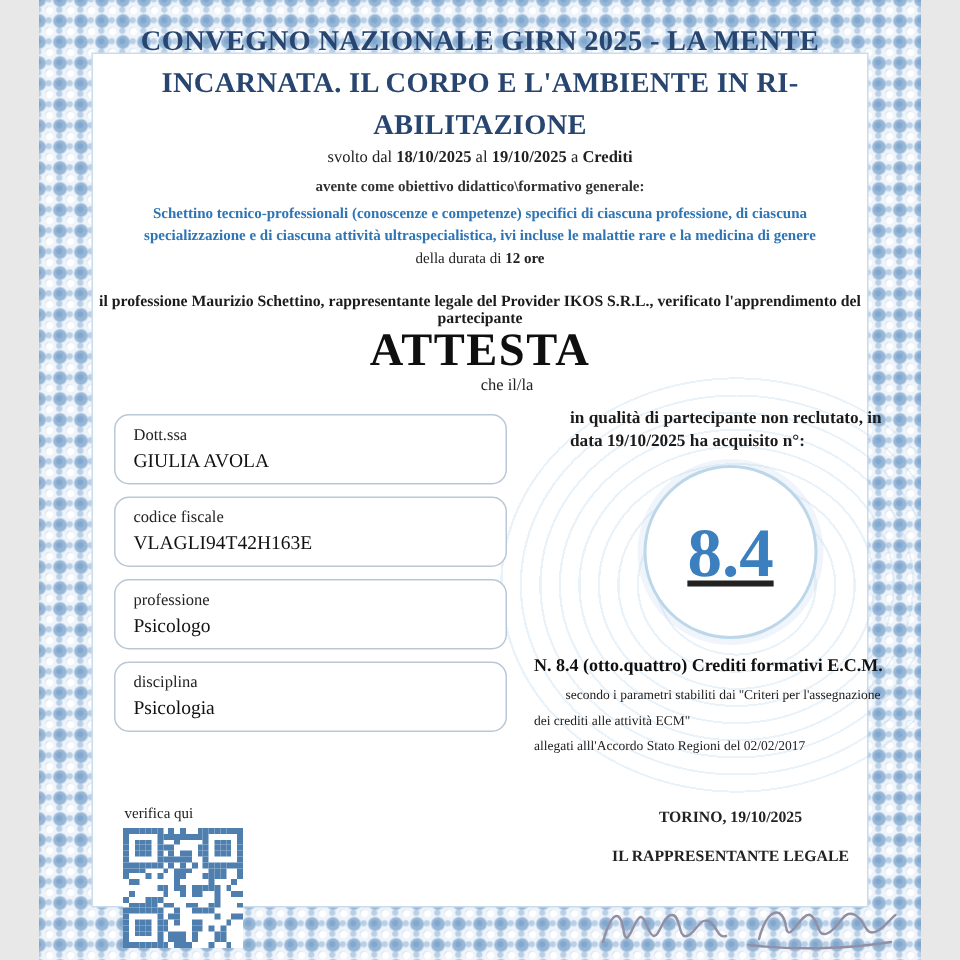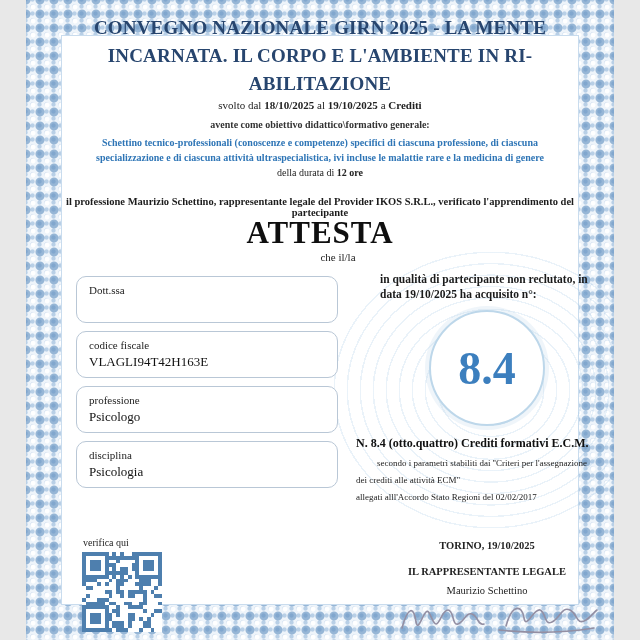--- a/index.html
+++ b/index.html
@@ -59,20 +59,21 @@
   .field-label{font-size:11px;color:#222;line-height:15px;}
   .field-value{font-size:13px;color:#111;line-height:17px;}
 
   .right-col{position:absolute;left:330px;top:272px;width:262px;}
   .participation{width:214px;margin:0 auto;font-size:11.5px;font-weight:700;line-height:15px;color:#1b1b1b;}
   .credit-circle{
     width:112px;height:112px;margin:8px auto 0 auto;border-radius:50%;
     border:2px solid #bdd7ea;background:#fff;
     display:flex;align-items:center;justify-content:center;
     box-shadow:0 0 0 4px rgba(190,216,236,.25);
+    text-decoration:underline;
   }
   .credit-value{font-size:46px;font-weight:700;color:#3c7fbe;}
   .credits-line{margin-top:10px;font-size:12px;font-weight:700;color:#101010;}
   .credits-note{margin-top:4px;font-size:9px;line-height:13px;color:#222;}
   .credits-note.first{width:220px;margin-left:auto;margin-right:auto;margin-top:6px;}
 
   .verify-label{position:absolute;left:57px;top:537px;font-size:10px;color:#222;}
   .qr{
     position:absolute;left:56px;top:552px;width:80px;height:80px;background:#fff;
     display:grid;grid-template-columns:repeat(21,1fr);grid-template-rows:repeat(21,1fr);
@@ -113,20 +114,21 @@
     </div>
 
     <div class="declarer">il professione Maurizio Schettino, rappresentante legale del Provider IKOS S.R.L., verificato l'apprendimento del partecipante</div>
 
     <div class="attesta">ATTESTA</div>
     <div class="attesta-sub">che il/la</div>
 
     <div class="fields">
       <div class="field-box">
         <div class="field-label">Dott.ssa</div>
+        <div class="field-value">GIULIA AVOLA</div>
       </div>
       <div class="field-box">
         <div class="field-label">codice fiscale</div>
         <div class="field-value">VLAGLI94T42H163E</div>
       </div>
       <div class="field-box">
         <div class="field-label">professione</div>
         <div class="field-value">Psicologo</div>
       </div>
       <div class="field-box">
@@ -586,21 +588,20 @@
         <div class="qm"></div>
         <div></div>
         <div></div>
         <div class="qm"></div>
         <div></div>
         <div></div>
       </div>
 
     <div class="place-date">TORINO, 19/10/2025</div>
     <div class="legal-title">IL RAPPRESENTANTE LEGALE</div>
-    <div class="legal-name">Maurizio Schettino</div>
 
     <svg class="signature" viewBox="0 0 210 42">
       <g fill="none" stroke="#938fa3" stroke-width="1.6" stroke-linecap="round">
         <path d="M8,32 C14,10 20,10 22,26 C24,36 28,20 32,16 C36,12 38,28 42,28 C46,28 48,14 54,14 C60,14 58,30 64,28 C70,26 72,16 78,18 C84,20 84,30 90,28"></path>
         <path d="M112,30 C118,8 128,8 130,22 C132,34 140,12 146,14 C152,16 150,30 158,26 C166,22 168,10 176,14 C184,18 182,30 192,24 C198,20 200,16 203,14"></path>
         <path d="M105,34 C140,38 175,36 200,32"></path>
       </g>
     </svg>
   </div>
 </div>

